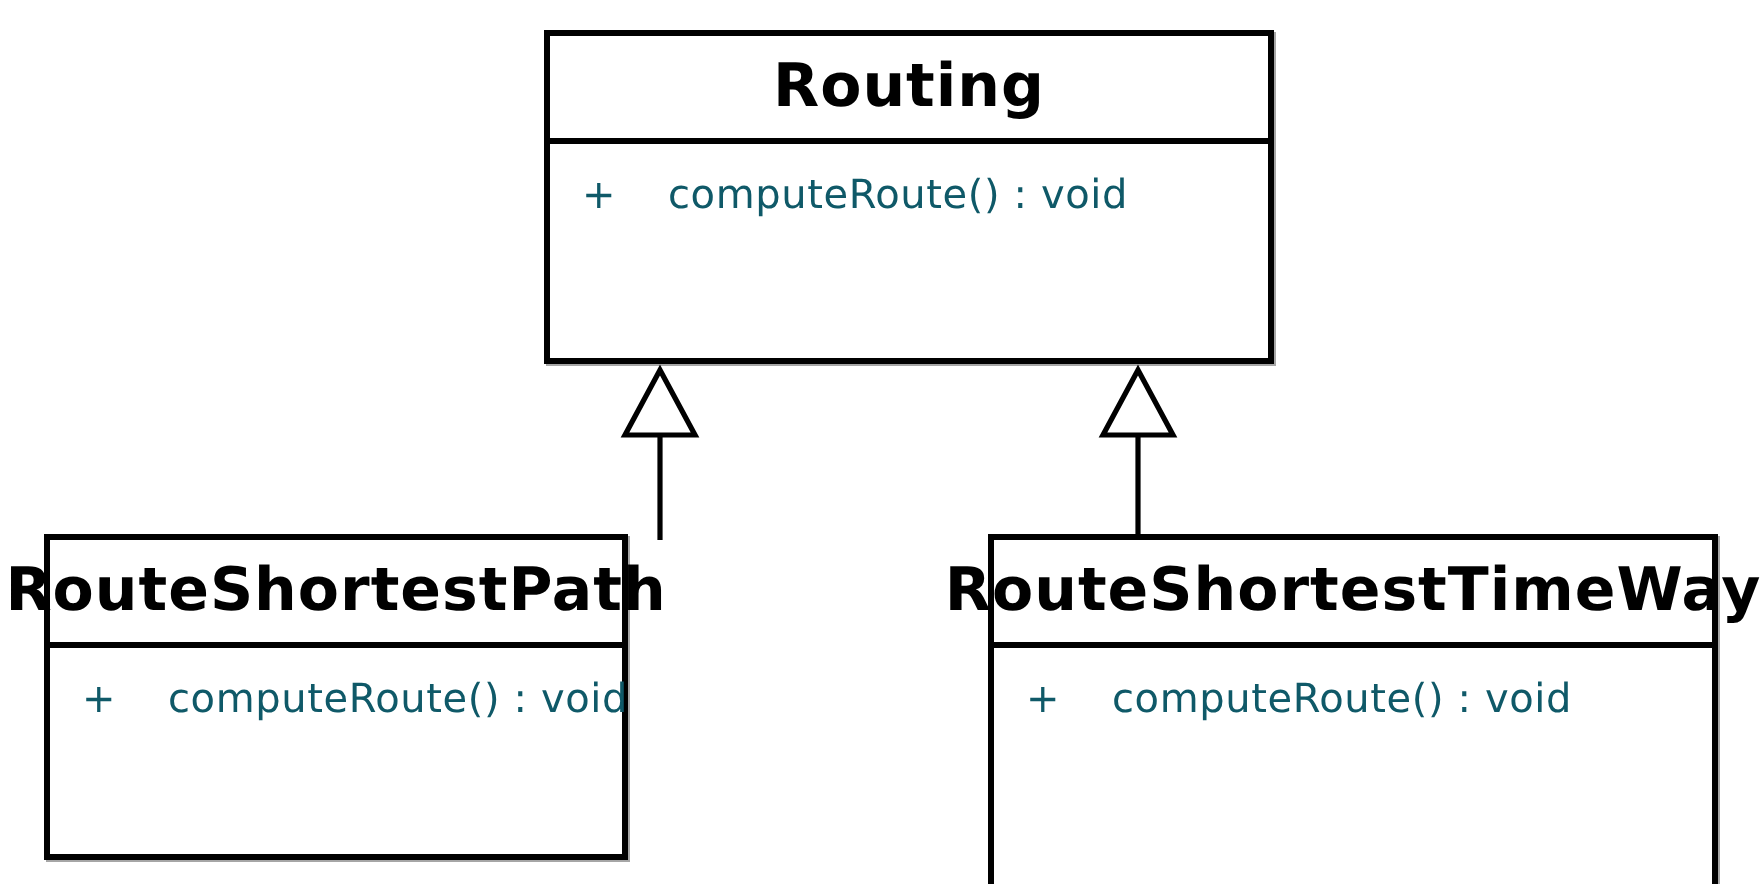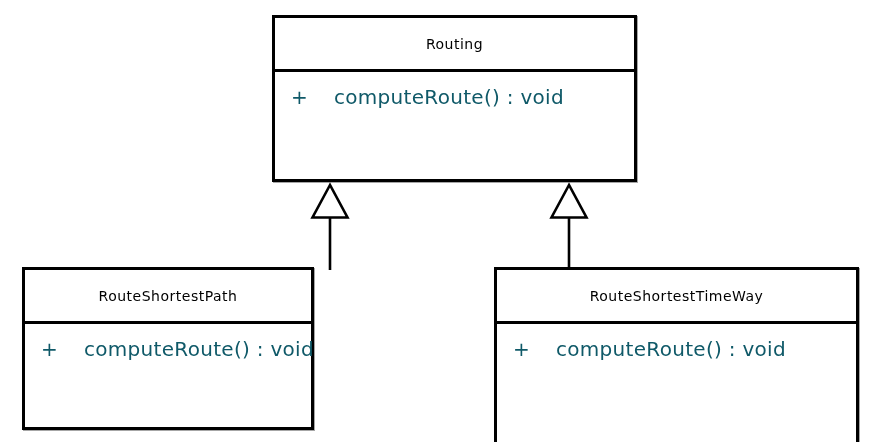--- a/index.html
+++ b/index.html
@@ -29,22 +29,22 @@
     background: #ffffff;
     border: 3px solid var(--border-color, #000000);
     box-shadow: 1px 1px 0 rgba(0,0,0,0.35);
   }
   .class-title {
     height: 51px;
     border-bottom: 3px solid var(--border-color, #000000);
     display: flex;
     align-items: center;
     justify-content: center;
-    font-weight: normal;
-    font-size: 14px;
+    font-weight: bold;
+    font-size: 30px;
     letter-spacing: 0.5px;
     color: var(--title-color, #000000);
     white-space: nowrap;
   }
   .class-members {
     padding: 13px 0 0 16px;
   }
   .member-row {
     display: flex;
     align-items: baseline;

